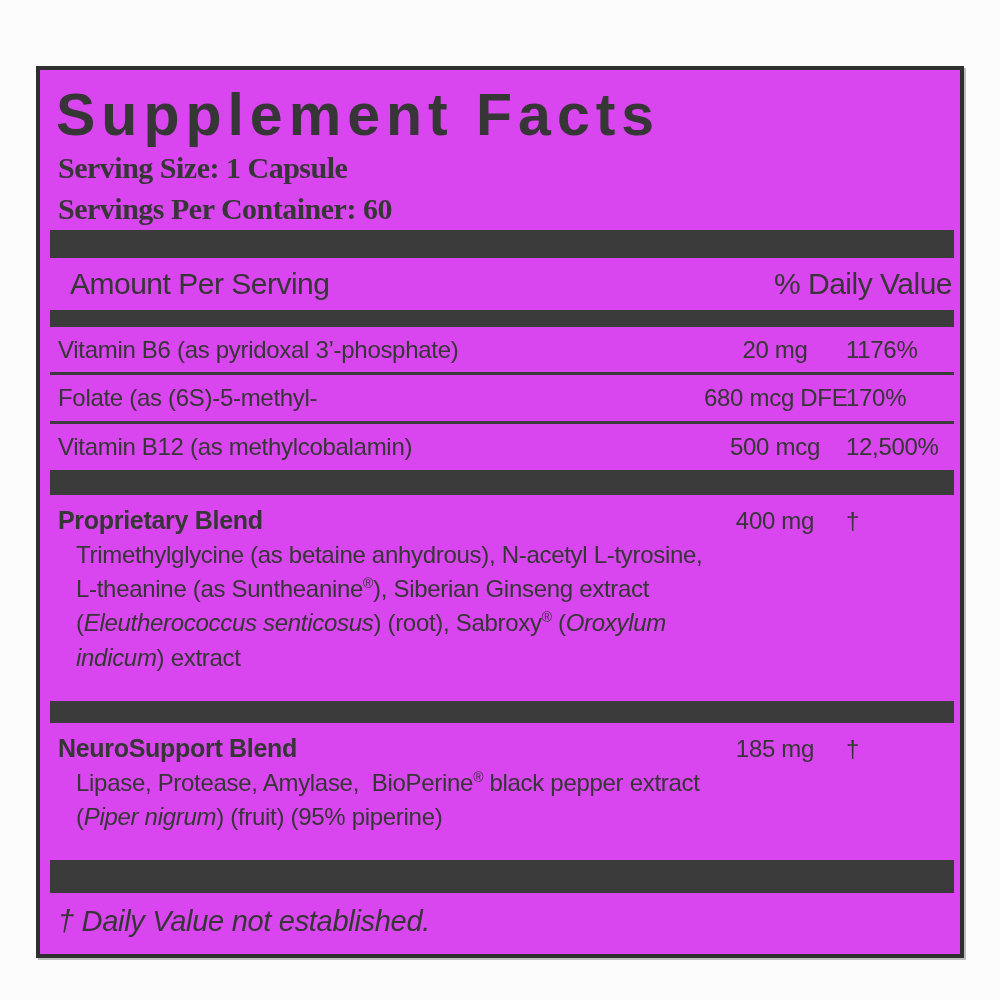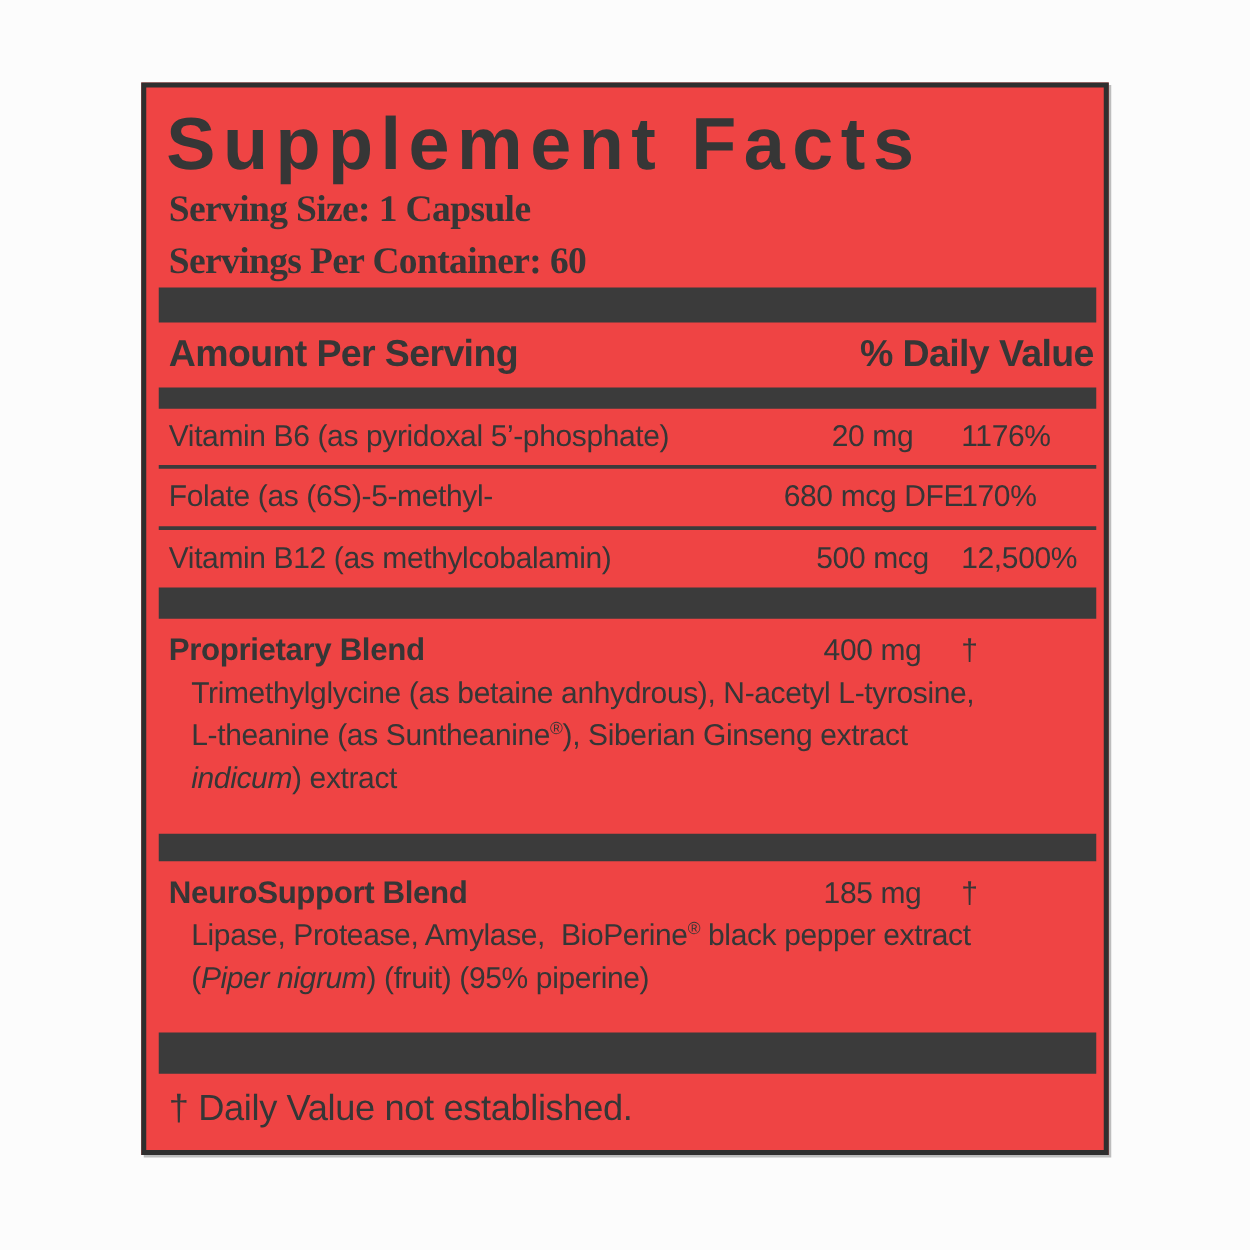--- a/index.html
+++ b/index.html
@@ -3,23 +3,23 @@
 <meta charset="utf-8">
 <style>
   * { margin: 0; padding: 0; box-sizing: border-box; }
   html, body {
     width: 1000px; height: 1000px;
     background: #fcfcfc;
     font-family: "Liberation Sans", "DejaVu Sans", sans-serif;
     color: #363636;
   }
   .panel {
-    width: 774px;
+    width: 928px;
     margin: 66px auto 0 auto;
-    background: #ef4444;
+    background: #d946ef;
     border: 4px solid #2f2f2f;
     box-shadow: 2px 2px 0 rgba(0,0,0,0.25);
     padding-bottom: 4px;
   }
   .title {
     font-size: 59px;
     font-weight: 900;
     letter-spacing: 6px;
     line-height: 1.0;
     padding: 16px 6px 2px 16px;
@@ -44,26 +44,27 @@
   .b4 { height: 22px; }
   .b5 { height: 33px; }
   .grid {
     display: grid;
     grid-template-columns: 1fr 142px 106px;
     column-gap: 0;
     align-items: baseline;
   }
   .hdr {
     font-size: 30px;
-    font-weight: 700;
+    font-weight: 400;
     letter-spacing: -0.5px;
     padding: 9px 8px 9px 18px;
     display: flex;
     justify-content: space-between;
     align-items: baseline;
+    margin-left: 12px;
   }
   .nrow {
     font-size: 24px;
     letter-spacing: -0.3px;
     line-height: 1.32;
     padding: 7px 8px 7px 18px;
   }
   .amt { text-align: center; white-space: nowrap; }
   .dv  { text-align: left; padding-right: 12px; white-space: nowrap; }
   .cont { padding-left: 18px; }
@@ -79,20 +80,21 @@
     padding: 8px 8px 26px 18px;
   }
   .bname { font-weight: 700; font-size: 25px; }
   .desc { padding-left: 18px; }
   .it { font-style: italic; }
   sup { font-size: 0.58em; line-height: 0; }
   .foot {
     font-size: 29px;
     letter-spacing: -0.3px;
     padding: 12px 8px 12px 18px;
+    font-style: italic;
   }
 </style>
 </head>
 <body>
 
 <div class="panel">
 
   <div class="title">Supplement Facts</div>
 
   <div class="serv">Serving Size: 1 Capsule</div>
@@ -101,21 +103,21 @@
   <div class="bar b1"></div>
 
   <div class="hdr">
     <span>Amount Per Serving</span>
     <span>% Daily Value</span>
   </div>
 
   <div class="bar b2"></div>
 
   <div class="nrow grid">
-    <span>Vitamin B6 (as pyridoxal 5’-phosphate)</span>
+    <span>Vitamin B6 (as pyridoxal 3’-phosphate)</span>
     <span class="amt">20 mg</span>
     <span class="dv">1176%</span>
   </div>
 
   <hr class="rule">
 
   <div class="nrow">
     <div class="grid">
       <span>Folate (as (6S)-5-methyl-</span>
       <span class="amt">680 mcg DFE</span>
@@ -134,20 +136,21 @@
   <div class="bar b3"></div>
 
   <div class="blend">
     <div class="grid">
       <span class="bname">Proprietary Blend</span>
       <span class="amt">400 mg</span>
       <span class="dv">†</span>
     </div>
     <div class="desc"><span>Trimethylglycine (as betaine anhydrous), N-acetyl L-tyrosine,</span></div>
     <div class="desc"><span>L-theanine (as Suntheanine</span><sup>®</sup><span>), Siberian Ginseng extract</span></div>
+    <div class="desc"><span>(</span><span class="it">Eleutherococcus senticosus</span><span>) (root), Sabroxy</span><sup>®</sup><span> (</span><span class="it">Oroxylum</span></div>
     <div class="desc"><span class="it">indicum</span><span>) extract</span></div>
   </div>
 
   <div class="bar b4"></div>
 
   <div class="blend">
     <div class="grid">
       <span class="bname">NeuroSupport Blend</span>
       <span class="amt">185 mg</span>
       <span class="dv">†</span>

